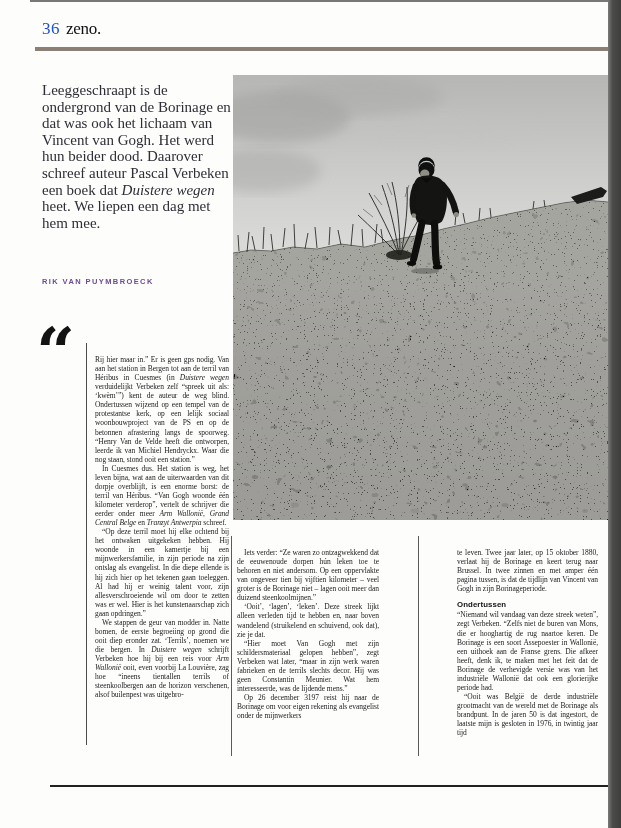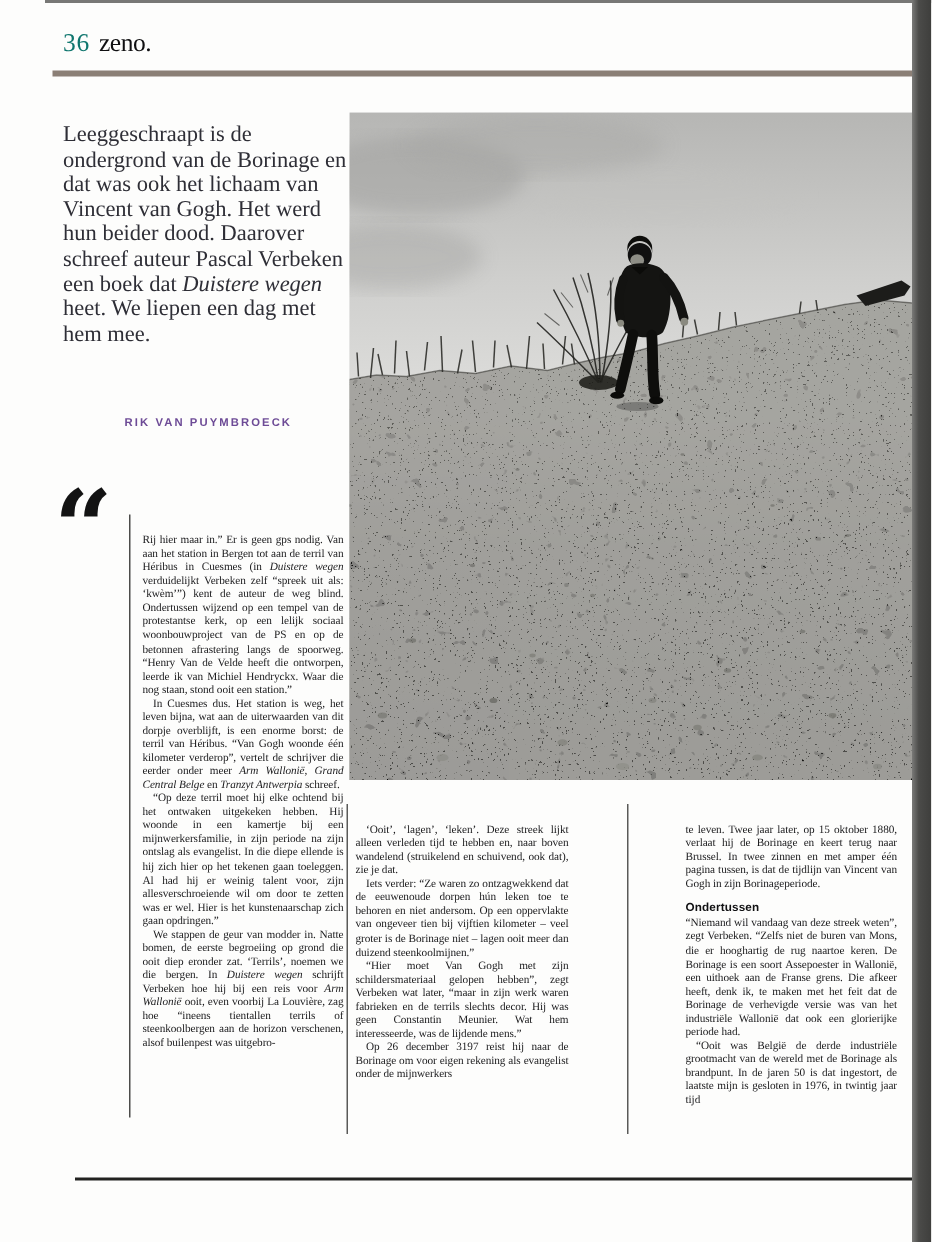--- a/index.html
+++ b/index.html
@@ -2,28 +2,28 @@
 <html lang="nl"><head>
 <meta charset="utf-8">
 <style>
   html,body{margin:0;padding:0;background:#ffffff;}
   .page{position:relative;width:621px;height:828px;background:#fdfdfc;overflow:hidden;
         font-family:"Liberation Serif",serif;color:#1c1c1e;}
   .top-edge{position:absolute;left:30px;top:0;width:591px;height:2px;background:#787876;}
   .right-edge{position:absolute;right:0;top:0;width:13px;height:828px;
         background:linear-gradient(90deg,#7a7a78 0%,#4b4b49 35%,#3e3e3c 100%);}
   .header{position:absolute;left:42px;top:18px;font-size:17px;line-height:22px;}
-  .page-number{color:#0f766e;font-weight:normal;letter-spacing:.5px;text-align:center;}
+  .page-number{color:#1d4ed8;font-weight:normal;letter-spacing:.5px;text-align:center;}
   .brand{color:#101012;font-weight:normal;letter-spacing:-.3px;margin-left:6px;}
   .header-rule{position:absolute;left:35px;top:47px;width:573px;height:4px;background:#8b7f76;}
   .intro{position:absolute;left:42px;top:82px;width:194px;font-size:15px;line-height:16.6px;
         color:#2e2e36;}
   .intro em{font-style:italic;}
   .byline{position:absolute;left:42px;top:277px;font-family:"Liberation Sans",sans-serif;
-        font-weight:bold;font-size:7.5px;letter-spacing:1.4px;color:#6d4b96;margin-left:41px;}
+        font-weight:bold;font-size:7.5px;letter-spacing:1.4px;color:#6d4b96;}
   .photo-frame{position:absolute;left:233px;top:75px;width:375px;height:445px;background:#d8d8d6;}
   .quote-mark{position:absolute;left:36px;top:322px;font-family:"DejaVu Serif",serif;
         font-weight:bold;font-size:68px;line-height:60px;color:#131313;}
   .col-rule-left{position:absolute;left:86px;top:343px;width:1px;height:402px;background:#4c4c4a;}
   .gutter-rule{position:absolute;width:1px;top:536px;height:220px;background:#5a5a58;}
   .gutter-rule.a{left:231px;}
   .gutter-rule.b{left:418px;}
   .footer-rule{position:absolute;left:50px;top:785px;width:558px;height:2px;background:#222220;}
   .col{position:absolute;font-size:7.5px;line-height:9.07px;text-align:justify;
         color:#1b1b1d;letter-spacing:-0.05px;margin-top:12px;}
@@ -186,22 +186,22 @@
   <div class="gutter-rule a"></div>
   <div class="gutter-rule b"></div>
 
   <div class="col" id="col1">
       <p class="no-indent"><span>Rij hier maar in.” Er is geen gps nodig. Van aan het station in Bergen tot aan de terril van Héribus in Cuesmes (in </span><em>Duistere wegen</em><span> verduidelijkt Verbeken zelf “spreek uit als: ‘kwèm’”) kent de auteur de weg blind. Ondertussen wijzend op een tempel van de protestantse kerk, op een lelijk sociaal woonbouwproject van de PS en op de betonnen afrastering langs de spoorweg. “Henry Van de Velde heeft die ontworpen, leerde ik van Michiel Hendryckx. Waar die nog staan, stond ooit een station.”</span></p>
       <p><span>In Cuesmes dus. Het station is weg, het leven bijna, wat aan de uiterwaarden van dit dorpje overblijft, is een enorme borst: de terril van Héribus. “Van Gogh woonde één kilometer verderop”, vertelt de schrijver die eerder onder meer </span><em>Arm Wallonië</em><span>, </span><em>Grand Central Belge</em><span> en </span><em>Tranzyt Antwerpia</em><span> schreef.</span></p>
       <p><span>“Op deze terril moet hij elke ochtend bij het ontwaken uitgekeken hebben. Hij woonde in een kamertje bij een mijnwerkersfamilie, in zijn periode na zijn ontslag als evangelist. In die diepe ellende is hij zich hier op het tekenen gaan toeleggen. Al had hij er weinig talent voor, zijn allesverschroeiende wil om door te zetten was er wel. Hier is het kunstenaarschap zich gaan opdringen.”</span></p>
       <p><span>We stappen de geur van modder in. Natte bomen, de eerste begroeiing op grond die ooit diep eronder zat. ‘Terrils’, noemen we die bergen. In </span><em>Duistere wegen</em><span> schrijft Verbeken hoe hij bij een reis voor </span><em>Arm Wallonië</em><span> ooit, even voorbij La Louvière, zag hoe “ineens tientallen terrils of steenkoolbergen aan de horizon verschenen, alsof builenpest was uitgebro-</span></p>
     </div>
   <div class="col" id="col2">
+      <p><span>Iets verder: “Ze waren zo ontzagwekkend dat de eeuwenoude dorpen hún leken toe te behoren en niet andersom. Op een oppervlakte van ongeveer tien bij vijftien kilometer – veel groter is de Borinage niet – lagen ooit meer dan duizend steenkoolmijnen.”</span></p>
       <p><span>‘Ooit’, ‘lagen’, ‘leken’. Deze streek lijkt alleen verleden tijd te hebben en, naar boven wandelend (struikelend en schuivend, ook dat), zie je dat.</span></p>
-      <p><span>Iets verder: “Ze waren zo ontzagwekkend dat de eeuwenoude dorpen hún leken toe te behoren en niet andersom. Op een oppervlakte van ongeveer tien bij vijftien kilometer – veel groter is de Borinage niet – lagen ooit meer dan duizend steenkoolmijnen.”</span></p>
       <p><span>“Hier moet Van Gogh met zijn schildersmateriaal gelopen hebben”, zegt Verbeken wat later, “maar in zijn werk waren fabrieken en de terrils slechts decor. Hij was geen Constantin Meunier. Wat hem interesseerde, was de lijdende mens.”</span></p>
       <p><span>Op 26 december 3197 reist hij naar de Borinage om voor eigen rekening als evangelist onder de mijnwerkers</span></p>
     </div>
   <div class="col" id="col3">
       <p class="no-indent"><span>te leven. Twee jaar later, op 15 oktober 1880, verlaat hij de Borinage en keert terug naar Brussel. In twee zinnen en met amper één pagina tussen, is dat de tijdlijn van Vincent van Gogh in zijn Borinageperiode.</span></p>
       <h4>Ondertussen</h4>
       <p class="no-indent"><span>“Niemand wil vandaag van deze streek weten”, zegt Verbeken. “Zelfs niet de buren van Mons, die er hooghartig de rug naartoe keren. De Borinage is een soort Assepoester in Wallonië, een uithoek aan de Franse grens. Die afkeer heeft, denk ik, te maken met het feit dat de Borinage de verhevigde versie was van het industriële Wallonië dat ook een glorierijke periode had.</span></p>
       <p><span>“Ooit was België de derde industriële grootmacht van de wereld met de Borinage als brandpunt. In de jaren 50 is dat ingestort, de laatste mijn is gesloten in 1976, in twintig jaar tijd</span></p>
     </div>
 

